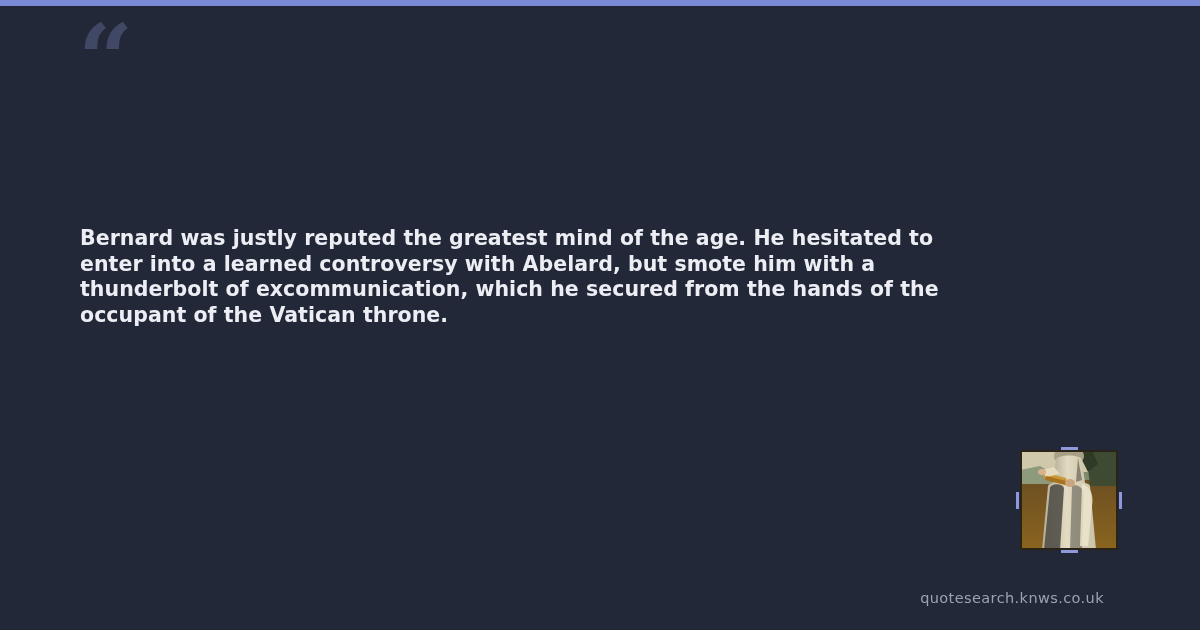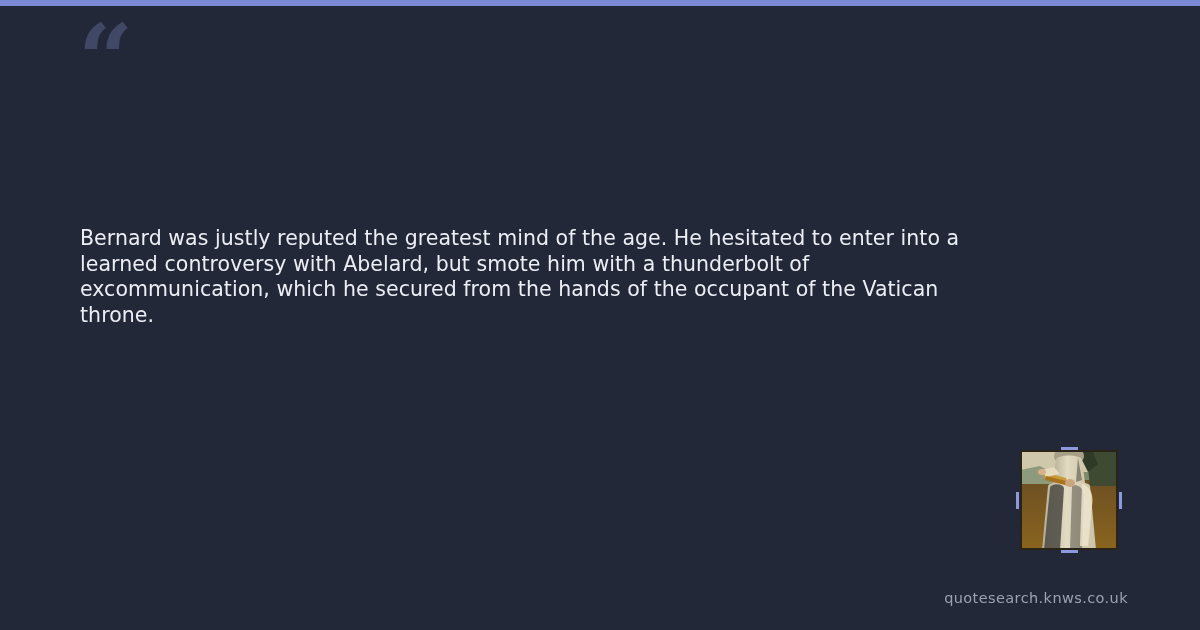--- a/index.html
+++ b/index.html
@@ -40,21 +40,21 @@
     user-select: none;
   }
   .quote-body {
     position: absolute;
     left: 80px;
     top: 226px;
     width: 910px;
     font-size: 20.5px;
     line-height: 25.6px;
     color: #eceef4;
-    font-weight: 400;
+    font-weight: 700;
     letter-spacing: 0.05px;
   }
   .attribution {
     position: absolute;
     left: 80px;
     top: 355px;
     font-size: 19px;
     font-weight: 700;
     color: #7f8cd0;
     letter-spacing: 0.9px;
@@ -95,21 +95,21 @@
     height: 3px;
   }
   .tick-bottom {
     left: 41px;
     bottom: -3px;
     width: 17px;
     height: 3px;
   }
   .site-url {
     position: absolute;
-    right: 72px;
+    right: 96px;
     top: 590px;
     font-size: 14.5px;
     color: #9ca2b3;
     letter-spacing: 0.4px;
     text-align: right;
   }
 </style>
 </head>
 <body>
 

